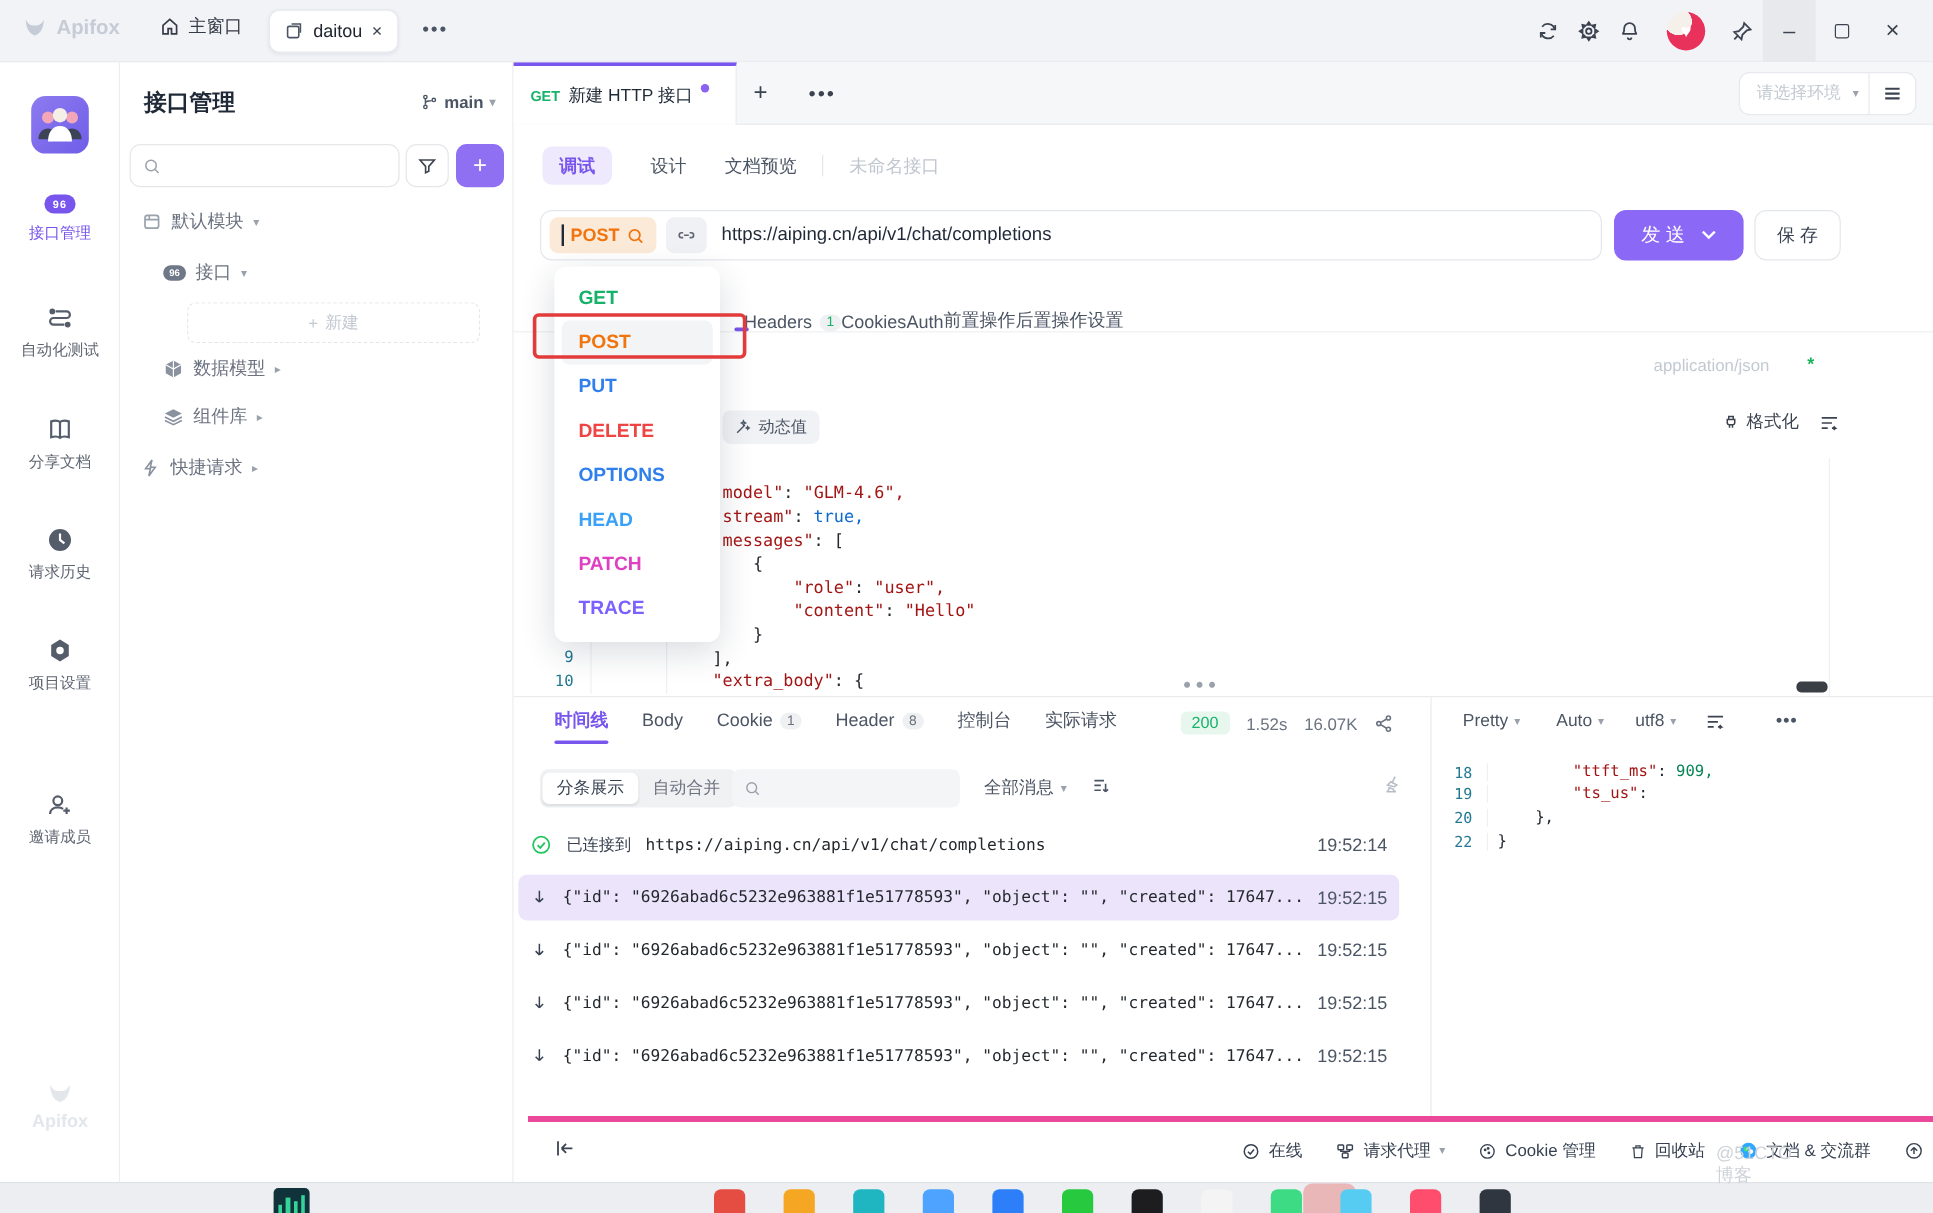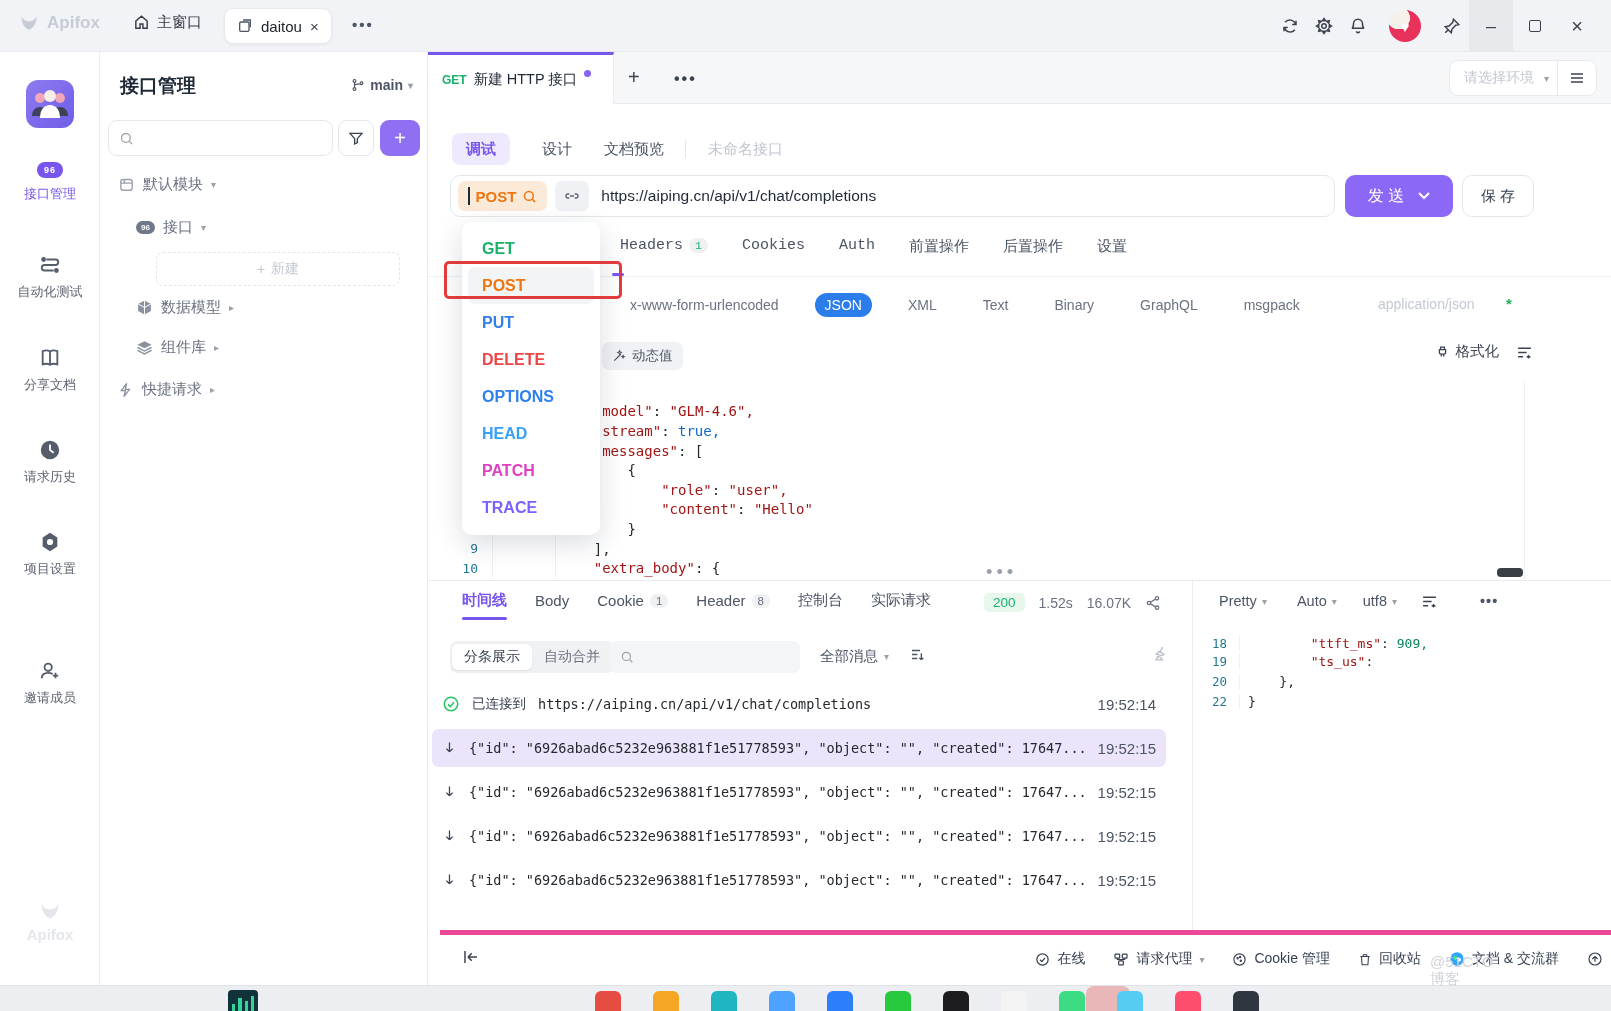--- a/index.html
+++ b/index.html
@@ -51,39 +51,39 @@
   .doc-tab .m { color:#17b26a; font-weight:bold; font-size:12px; }
   .doc-tab .t { font-size:14.5px; color:#1f2937; }
   .dot { width:7px; height:7px; border-radius:50%; background:#8a63f2; margin-bottom:12px; }
   .tab-plus { position:absolute; left:200px; top:14px; color:#3c4350; font-size:20px; }
   .tab-more { position:absolute; left:246px; top:18px; color:#3c4350; font-weight:bold; letter-spacing:2px; }
   .env-select { position:absolute; right:14px; top:8px; height:36px; border:1px solid #e7e9ee; background:#fff; border-radius:9px; display:flex; align-items:center; }
   .env-select .ph { color:#c3c9d2; font-size:14px; padding:0 10px 0 14px; }
   .env-select .sep { width:1px; height:36px; background:#e7e9ee; margin-left:8px; }
   .env-select .burger { width:38px; display:flex; justify-content:center; color:#3c4350; }
 
-  .moderow { position:absolute; left:0; top:68px; width:1183px; height:58px; }
+  .moderow { position:absolute; left:0; top:57px; width:1183px; height:58px; }
   .mode-pill { position:absolute; top:13px; height:32px; display:flex; align-items:center; padding:0 14px; border-radius:8px; font-size:15px; color:#4b5563; }
   .mode-pill.active { background:#efe9fd; color:#7856ee; font-weight:bold; }
   .mode-div { position:absolute; left:257px; top:20px; width:1px; height:18px; background:#e5e7eb; }
   .unnamed { position:absolute; left:280px; top:20px; color:#c0c6cf; font-size:15px; }
 
   
   .urlrow { position:absolute; left:22px; top:123px; width:885px; height:42px; border:1px solid #e3e6ea; border-radius:10px; display:flex; align-items:center; background:#fff; }
   .method-pill { margin-left:7px; height:30px; background:#fcead8; border-radius:7px; display:flex; align-items:center; gap:6px; padding:0 10px; position:relative; }
   .method-pill .caretbar { width:1.5px; height:18px; background:#1f2937; }
   .method-pill .m { color:#f0750f; font-weight:bold; font-size:15px; }
   .link-btn { margin-left:8px; width:34px; height:30px; background:#f0f1f4; border-radius:7px; display:flex; align-items:center; justify-content:center; color:#5f6672; }
   .url-text { margin-left:12px; font-size:15.5px; color:#1f2937; }
   .send-btn { position:absolute; left:917px; top:123px; width:108px; height:42px; background:#8c68f6; border-radius:10px; color:#fff; font-size:16px; display:flex; align-items:center; justify-content:center; gap:14px; }
   .save-btn { position:absolute; left:1034px; top:123px; width:72px; height:42px; background:#fff; border:1px solid #e3e6ea; border-radius:10px; color:#374151; font-size:15px; display:flex; align-items:center; justify-content:center; }
 
   
   .reqtabs { position:absolute; left:0; top:185px; width:1183px; height:40px; border-bottom:1px solid #eef0f2; }
-  .reqtabs .inner { position:absolute; left:192px; top:0; display:flex; gap:34px; align-items:flex-start; height:40px;font-family:Liberation Mono, monospace; }
+  .reqtabs .inner { position:absolute; left:192px; top:0; display:flex; align-items:flex-end; height:40px; }
   .rqtab { display:flex; align-items:center; gap:6px; color:#4b5563; font-size:15px; }
   .badge { background:#eef0f2; color:#6b7280; border-radius:9px; font-size:11.5px; padding:1px 6px; }
   .badge:empty { display:none; }
   .rqtab .badge { color:#17b26a; }
   .body-underline { position:absolute; left:184px; top:36px; width:12px; height:3px; background:#7856ee; border-radius:2px; }
 
   
   .bodytypes { position:absolute; left:192px; top:238px; display:flex; gap:26px; align-items:center; height:30px; }
   .btype { color:#6b7280; font-size:14px; padding:4px 10px; border-radius:14px; }
   .btype.active { background:#2b7de9; color:#fff; }
@@ -461,36 +461,20 @@
           </div>
 
           <div class="rqtab">
             <span>设置</span>
 
           </div>
         </div>
       <div class="body-underline"></div>
     </div>
 
-    <div class="bodytypes">
-
-        <span class="btype">x-www-form-urlencoded</span>
-
-        <span class="btype active">JSON</span>
-
-        <span class="btype">XML</span>
-
-        <span class="btype">Text</span>
-
-        <span class="btype">Binary</span>
-
-        <span class="btype">GraphQL</span>
-
-        <span class="btype">msgpack</span>
-      </div>
     <span class="ct-label">application/json</span>
     <span class="ct-star">*</span>
 
     <div class="ed-toolbar">
       <div class="dyn-btn">
         <svg width="14" height="14" viewBox="0 0 24 24" fill="none" stroke="currentColor" stroke-width="2">
             <path d="M4 20 15 9M13 3l1 2 2 1-2 1-1 2-1-2-2-1 2-1zM19 11l.7 1.3L21 13l-1.3.7L19 15l-.7-1.3L17 13l1.3-.7z"></path>
           </svg>
         <span>动态值</span>
       </div>

